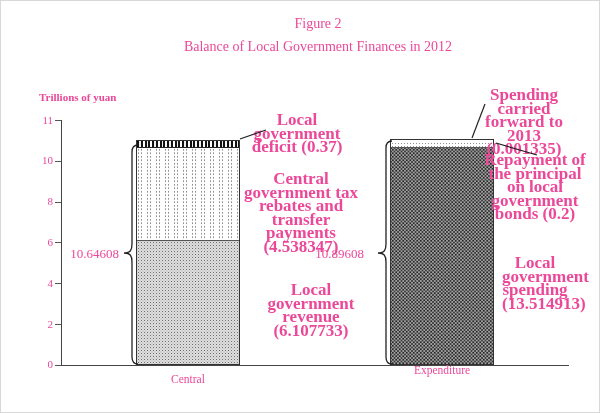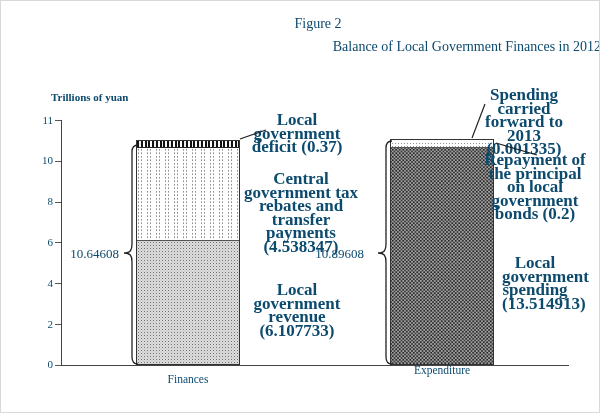--- a/index.html
+++ b/index.html
@@ -1,18 +1,18 @@
 <!DOCTYPE html>
 <html><head>
 <meta charset="utf-8">
 <style>
   html,body{margin:0;padding:0;background:#fff;}
   #stage{
     position:relative;width:600px;height:413px;background:#ffffff;
-    font-family:"Liberation Serif", serif;color:#0c4a6e;overflow:hidden;
+    font-family:"Liberation Serif", serif;color:#ec4899;overflow:hidden;
     border:1px solid #d8d8d8;box-sizing:border-box;
   }
   .abs{position:absolute;}
   .title-line{left:34px;width:566px;text-align:center;font-size:14px;}
   .y-unit{font-weight:bold;font-size:11px;}
   .tick-label{width:24px;text-align:right;font-size:11px;line-height:13px;}
   .tick-mark{width:6px;height:1px;background:#555;}
   .axis{background:#444;}
   .ann{font-weight:bold;font-size:17px;line-height:13.5px;text-align:center;}
   .val{font-size:13px;text-align:right;width:50px;}
@@ -51,23 +51,23 @@
   }
   .cat-label{width:104px;text-align:center;font-size:11.5px;}
   svg.overlay{position:absolute;left:0;top:0;pointer-events:none;}
 </style>
 </head>
 <body>
 
 <div id="stage">
 
   <div class="abs title-line" style="top:15px;">Figure 2</div>
-  <div class="abs title-line" style="top:38px;text-align:right;">Balance of Local Government Finances in 2012</div>
+  <div class="abs title-line" style="top:38px;">Balance of Local Government Finances in 2012</div>
 
-  <div class="abs y-unit" style="left:50px;top:90px;">Trillions of yuan</div>
+  <div class="abs y-unit" style="left:38px;top:90px;">Trillions of yuan</div>
 
   <div class="abs tick-label" style="left:28px;top:113px;">11</div>
   <div class="abs tick-label" style="left:28px;top:153px;">10</div>
   <div class="abs tick-label" style="left:28px;top:194px;">8</div>
   <div class="abs tick-label" style="left:28px;top:235px;">6</div>
   <div class="abs tick-label" style="left:28px;top:276px;">4</div>
   <div class="abs tick-label" style="left:28px;top:317px;">2</div>
   <div class="abs tick-label" style="left:28px;top:357px;">0</div>
 
   <div class="abs tick-mark" style="left:54px;top:119px;"></div>
@@ -86,29 +86,29 @@
     <div class="seg seg-transfers"></div>
     <div class="seg seg-revenue"></div>
   </div>
 
   <div class="abs bar" style="left:389px;top:138px;width:104px;height:226px;">
     <div class="seg seg-carried"></div>
     <div class="seg seg-repayment"></div>
     <div class="seg seg-spending"></div>
   </div>
 
-  <div class="abs cat-label" style="left:135px;top:372px;">Finances</div>
+  <div class="abs cat-label" style="left:135px;top:372px;">Central</div>
   <div class="abs cat-label" style="left:389px;top:363px;">Expenditure</div>
 
   <div class="abs val" style="left:68px;top:245px;">10.64608</div>
   <div class="abs val" style="left:313px;top:245px;">10.89608</div>
 
   <div class="abs ann" style="left:244px;top:112px;width:104px;">Local government deficit (0.37)</div>
   <div class="abs ann" style="left:236px;top:171px;width:128px;">Central government tax rebates and transfer payments (4.538347)</div>
-  <div class="abs ann" style="left:240px;top:282px;width:112px;">Local government revenue (6.107733)</div>
+  <div class="abs ann" style="left:240px;top:282px;width:112px;padding-left:14px;">Local government revenue (6.107733)</div>
   <div class="abs ann" style="left:475px;top:87px;width:96px;">Spending carried forward to 2013 (0.001335)</div>
   <div class="abs ann" style="left:482px;top:152px;width:104px;">Repayment of the principal on local government bonds (0.2)</div>
   <div class="abs ann" style="left:501px;top:255px;width:66px;">Local government spending (13.514913)</div>
 
   <svg class="overlay" width="600" height="413" viewBox="0 0 600 413">
     <path d="M137,144 C132,144 131,147 131,151 L131,243 C131,249 129.5,252 123,252 C129.5,252 131,255 131,261 L131,356 C131,360 132,363 137,363" fill="none" stroke="#222" stroke-width="1.3"></path>
     <path d="M391,140 C386,140 385,143 385,147 L385,243 C385,249 383.5,252 377,252 C383.5,252 385,255 385,261 L385,356 C385,360 386,363 391,363" fill="none" stroke="#222" stroke-width="1.3"></path>
     <line x1="265" y1="129" x2="239" y2="138" stroke="#222" stroke-width="1.2"></line>
     <line x1="484" y1="103" x2="471" y2="137" stroke="#222" stroke-width="1.2"></line>
     <line x1="495" y1="142" x2="536" y2="154" stroke="#222" stroke-width="1.2"></line>

